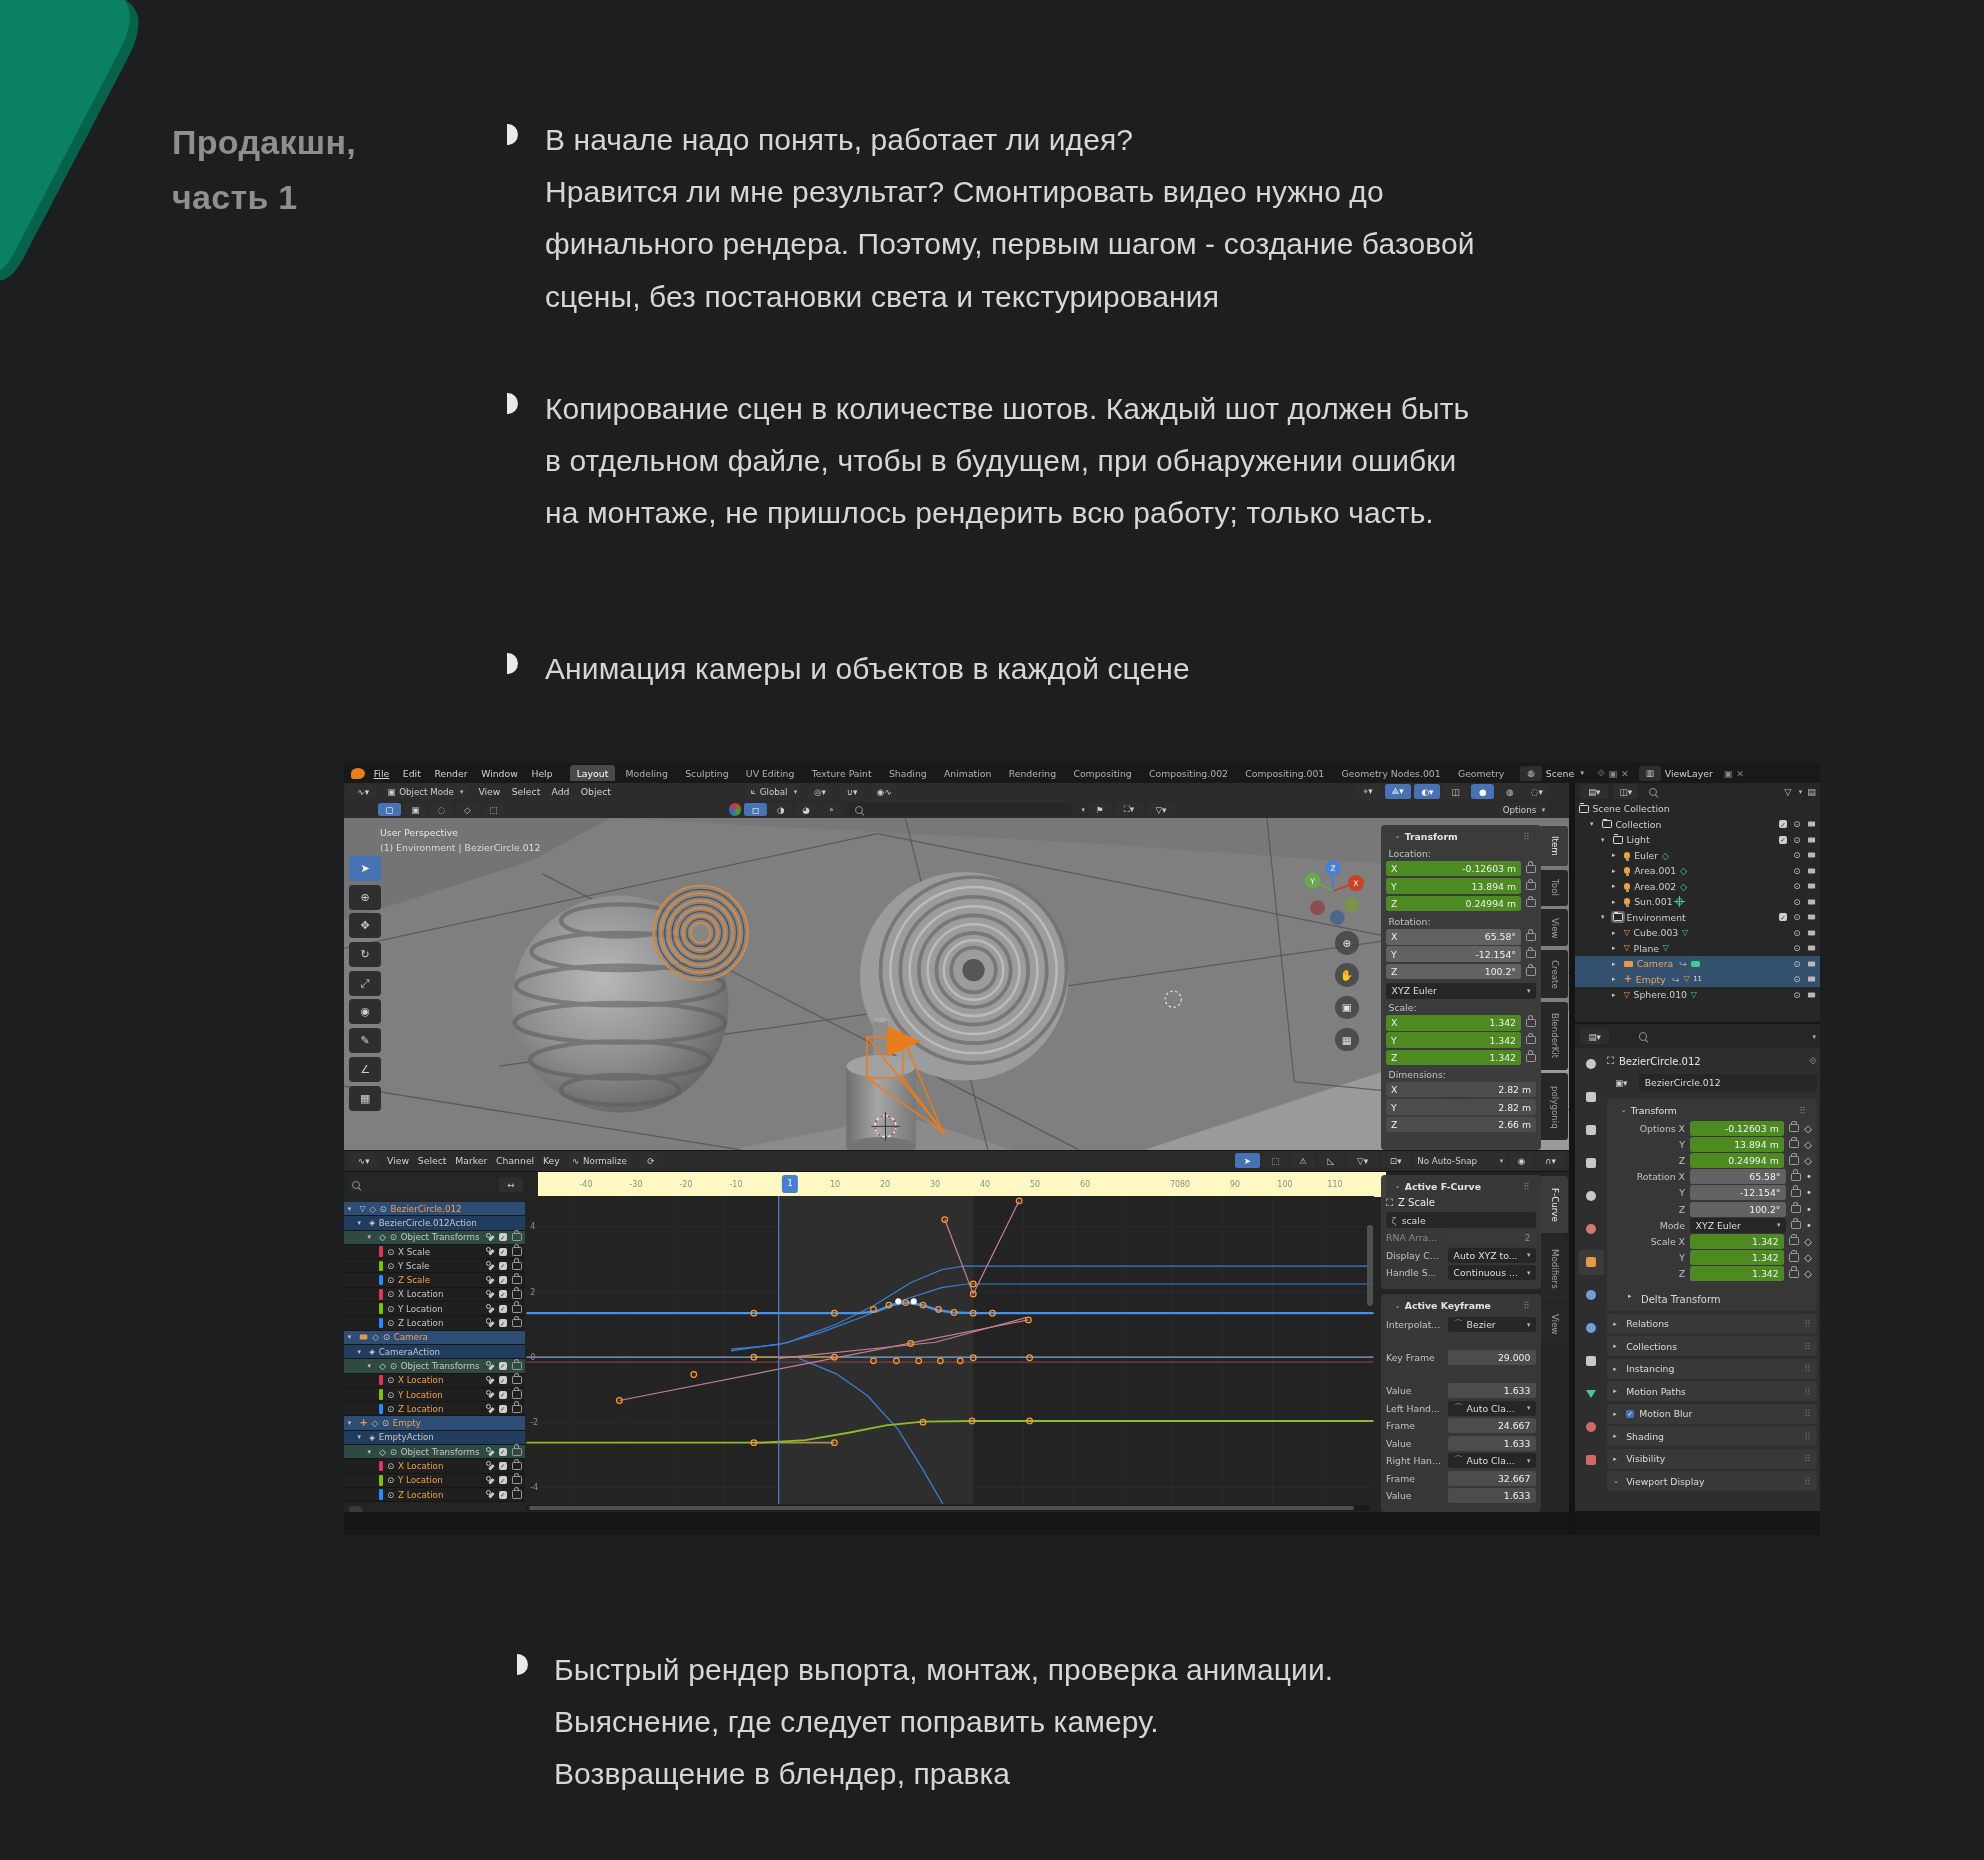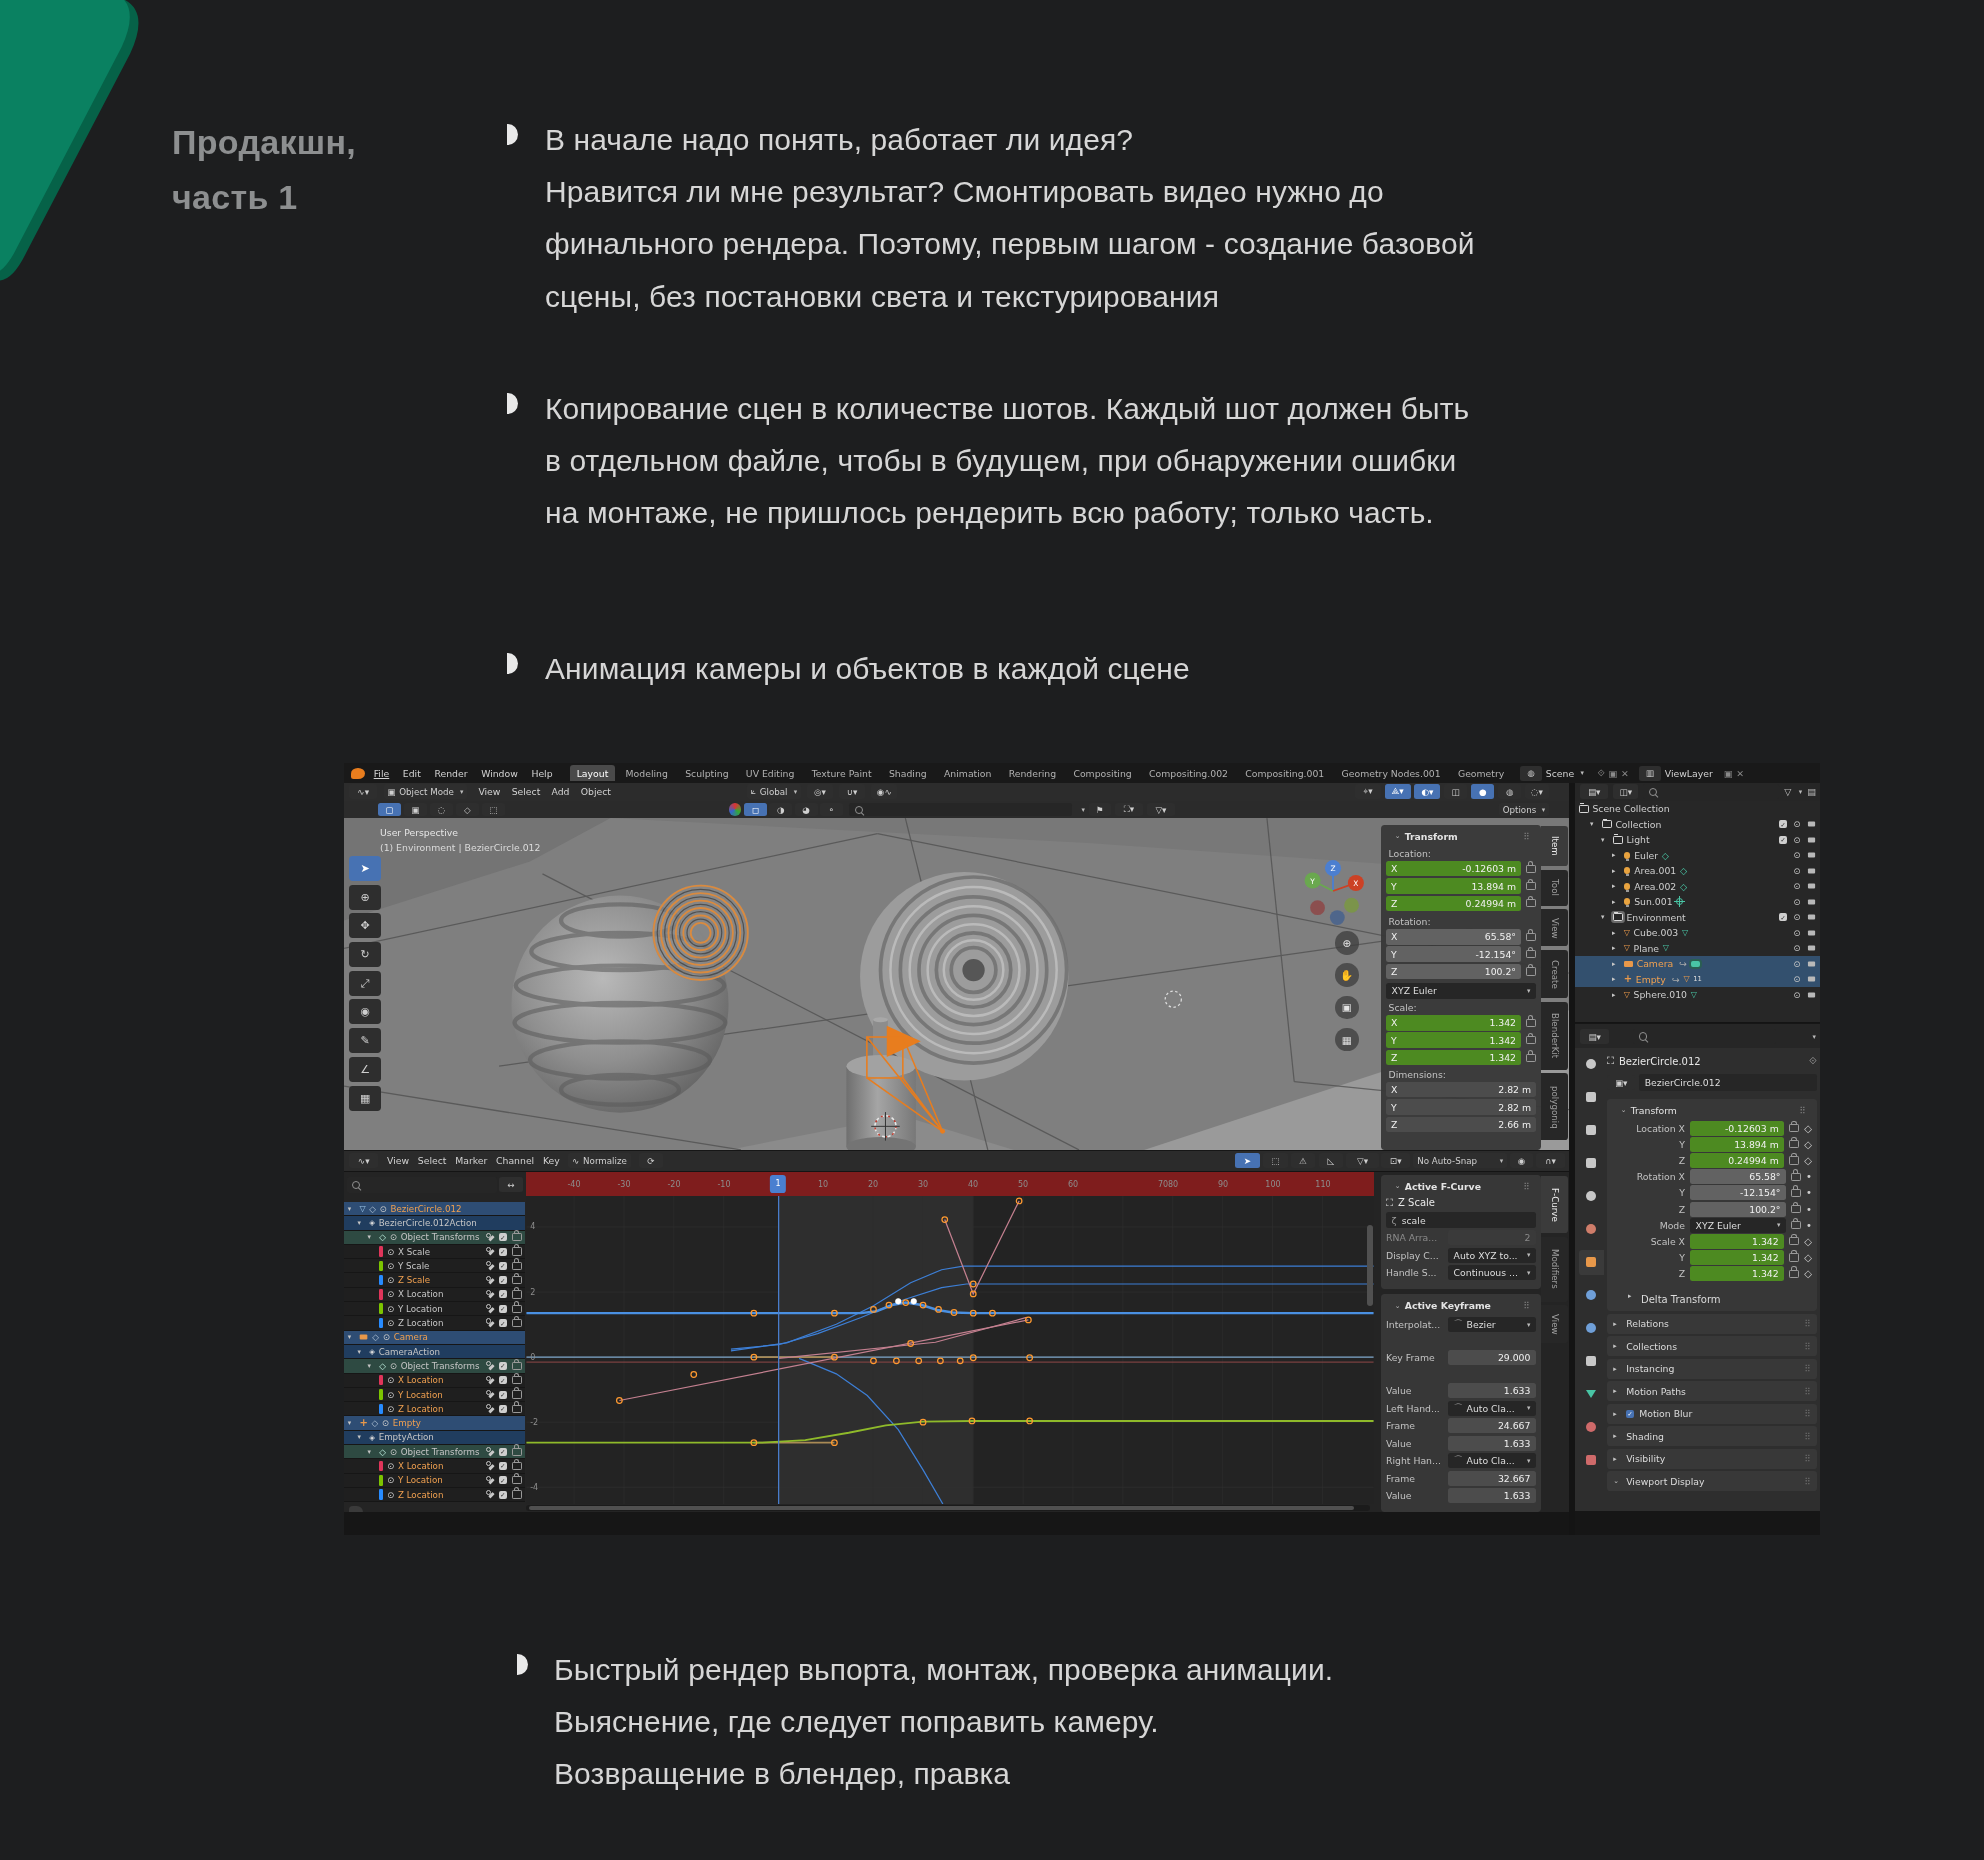--- a/index.html
+++ b/index.html
@@ -694,21 +694,21 @@
           <span class="orange">Z Location</span>
           <div class="ch-right">
             <span class="wrench"></span>
             <span class="cb small">✓</span>
             <span class="lock"></span>
           </div>
         </div>
       </div>
     <div class="abs" style="left:5px;top:355px;width:13.6px;height:13.6px;background:#3a3a3a;border-radius:3.7px 6.2px 6.2px 6.2px"></div>
 
-    <div id="bl-ruler" class="abs" style="left:182px;top:20.5px;width:848px;height:25px;background:#7f1d1d;overflow:hidden">
+    <div id="bl-ruler" class="abs" style="left:194px;top:20.5px;width:848px;height:25px;background:#fef9c3;overflow:hidden">
         <div class="ruler-num" style="left: 48px;">-40</div>
         <div class="ruler-num" style="left: 98px;">-30</div>
         <div class="ruler-num" style="left: 148px;">-20</div>
         <div class="ruler-num" style="left: 198px;">-10</div>
         <div class="ruler-num" style="left: 252px; background: rgb(74, 127, 208); color: rgb(255, 255, 255); border-radius: 3.1px; padding: 0px 5.6px; height: 17.4px; top: 3.7px;">1</div>
         <div class="ruler-num" style="left: 297px;">10</div>
         <div class="ruler-num" style="left: 347px;">20</div>
         <div class="ruler-num" style="left: 397px;">30</div>
         <div class="ruler-num" style="left: 447px;">40</div>
         <div class="ruler-num" style="left: 497px;">50</div>
@@ -1112,21 +1112,21 @@
             <span>BezierCircle.012</span>
           </div>
         </div>
         <div class="panel" style="margin-top: 5px; padding: 2.5px 5px 6.2px;">
           <div class="panel-h">
             <span class="chev">⌄</span>
             <span>Transform</span>
             <span style="margin-left: auto; color: rgb(119, 119, 119);">⠿</span>
           </div>
           <div class="bar" style="gap: 5px; margin: 1.2px 0px;">
-            <span class="plabel" style="width: 73px; text-align: right;">Location X</span>
+            <span class="plabel" style="width: 73px; text-align: right;">Options X</span>
             <div class="field f-green grow" style="justify-content: flex-end; height: 15px;">
               <span>-0.12603 m</span>
             </div>
             <span class="lock"></span>
             <span style="color: rgb(207, 207, 207);">◇</span>
           </div>
           <div class="bar" style="gap: 5px; margin: 1.2px 0px;">
             <span class="plabel" style="width: 73px; text-align: right;">Y</span>
             <div class="field f-green grow" style="justify-content: flex-end; height: 15px;">
               <span>13.894 m</span>

